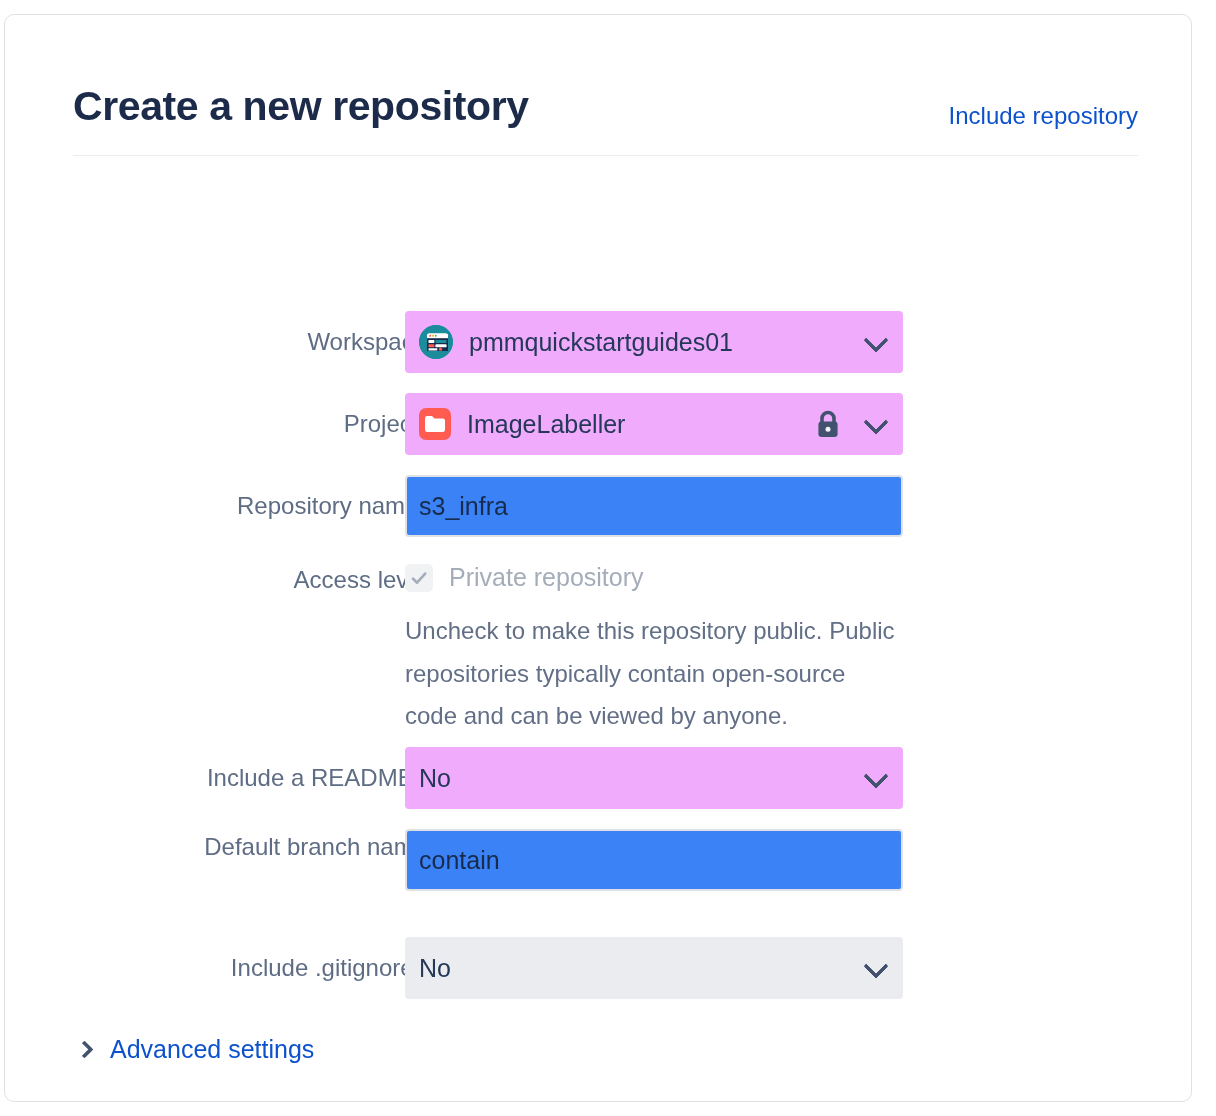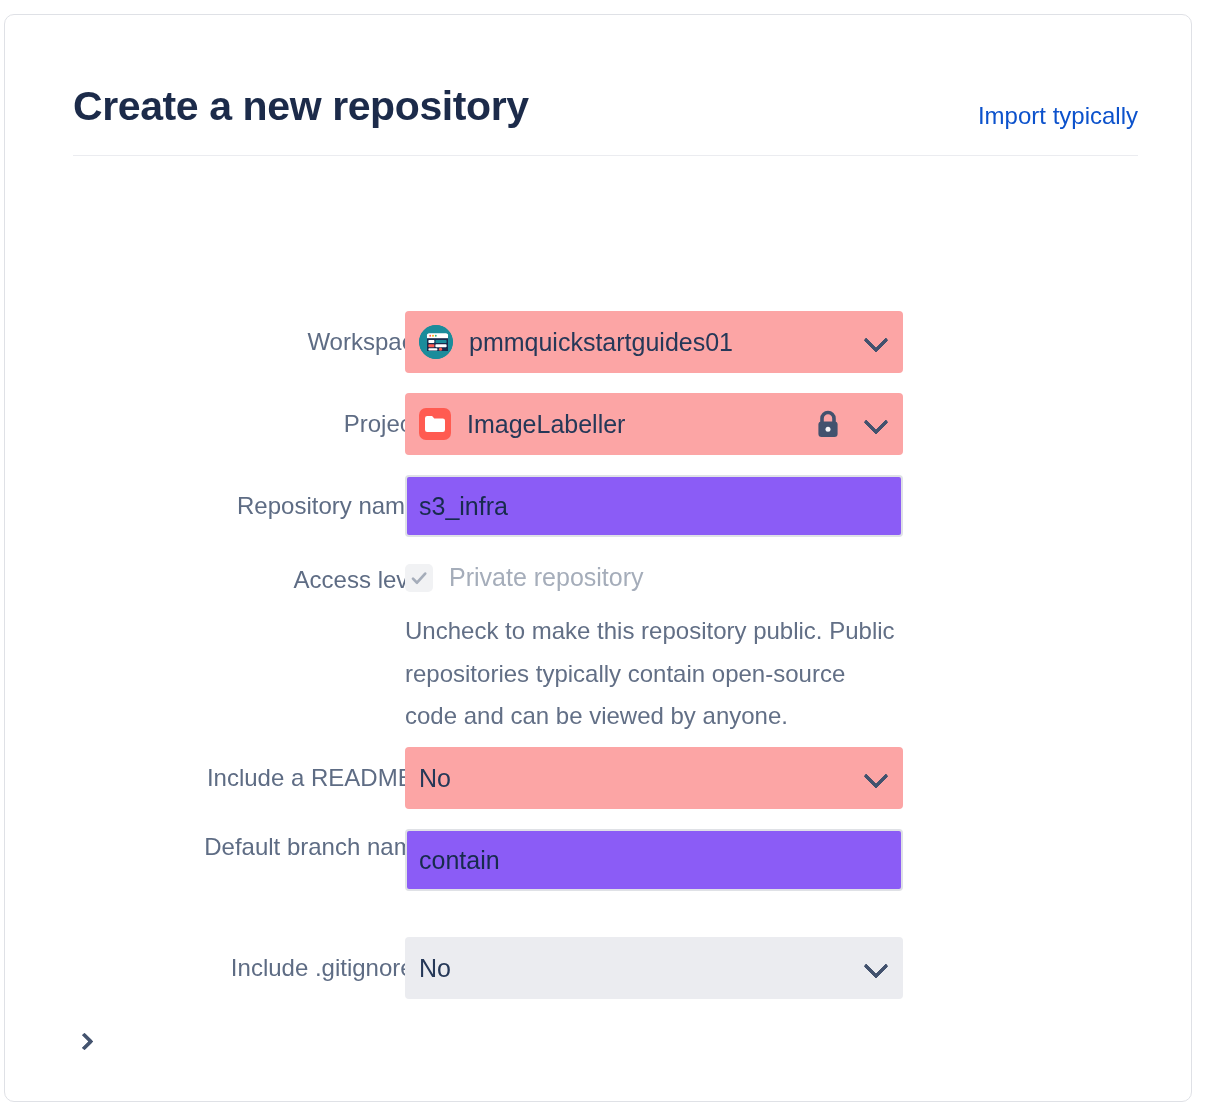--- a/index.html
+++ b/index.html
@@ -79,21 +79,21 @@
     vertical-align: top;
     line-height: 1.1;
   }
 
   .field { position: absolute; left: 346px; width: 498px; }
 
   
   .select {
     position: relative;
     height: 62px;
-    background: #fca5a5;
+    background: #f0abfc;
     border-radius: 4px;
     display: flex;
     align-items: center;
     padding: 0 14px;
     cursor: pointer;
   }
   .select.hovered { background: #EBECF0; }
   .select-text {
     font-size: 25px;
     color: #253858;
@@ -112,21 +112,21 @@
   .lock-wrap {
     position: absolute;
     right: 62px; top: 50%;
     transform: translateY(-50%);
     display: flex;
   }
 
   
   .textinput {
     height: 62px;
-    background: #8b5cf6;
+    background: #3b82f6;
     border: 2px solid #DFE1E6;
     border-radius: 4px;
     display: flex;
     align-items: center;
     padding: 0 12px;
     cursor: text;
   }
   .textinput .val {
     font-size: 25px;
     color: #172B4D;
@@ -200,21 +200,21 @@
   }
 </style>
 </head>
 <body>
 
 <div class="card">
   <div class="inner">
 
     <div class="header">
       <div class="page-title">Create a new repository</div>
-      <a class="import-link">Import typically</a>
+      <a class="import-link">Include repository</a>
       <div class="divider"></div>
     </div>
 
     <div class="form" style="height:910px">
 
       <div class="row">
         <div class="label" style="top:146px">
           <span>Workspace</span>
         </div>
         <div class="field" style="top:134px">
@@ -324,17 +324,18 @@
         <div class="field" style="top:760px">
           <div class="select hovered">
             <span class="select-text">No</span>
             <span class="chev-down"></span>
           </div>
         </div>
       </div>
 
       <div class="adv" style="top:858px">
         <span class="chev-right"></span>
+        <span class="adv-label">Advanced settings</span>
       </div>
 
     </div>
   </div>
 </div>
 
 </body></html>

